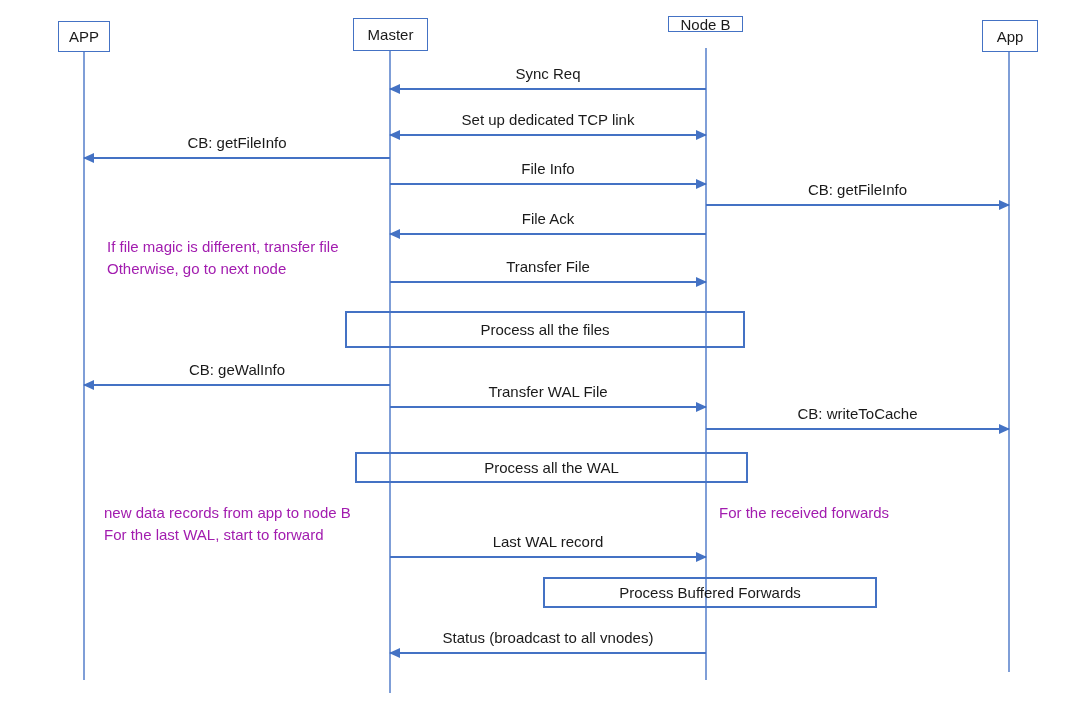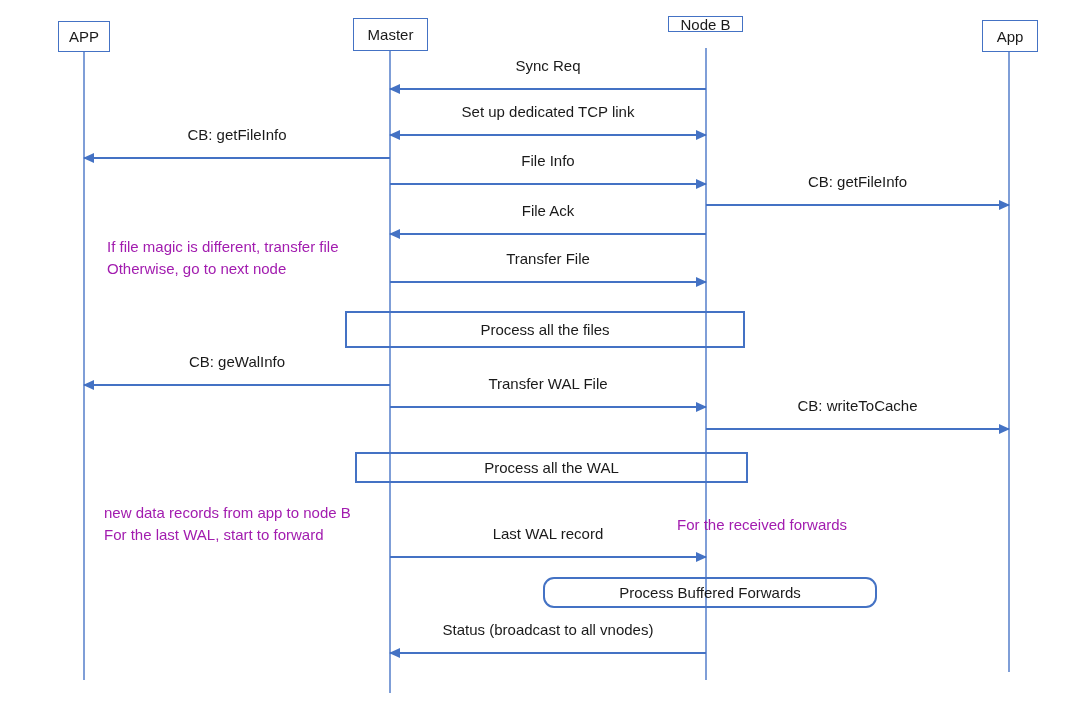--- a/index.html
+++ b/index.html
@@ -10,21 +10,21 @@
   .actor{position:absolute;box-sizing:border-box;border:1.6px solid var(--accent,#4472C4);
          background:#ffffff;display:flex;align-items:center;justify-content:center;
          font-size:15px;color:#1a1a1a;z-index:3;}
 
   
   .lifeline{position:absolute;width:1.5px;background:var(--lifeline,#7F9ED7);z-index:1;}
 
   
   .msg{position:absolute;height:0;z-index:2;}
   .msg .line{position:absolute;left:0;right:0;top:0;height:1.5px;background:var(--accent,#4472C4);display:block;}
-  .msg .lbl{position:absolute;left:0;right:0;bottom:14px;text-align:center;white-space:nowrap;
+  .msg .lbl{position:absolute;left:0;right:0;bottom:6px;text-align:center;white-space:nowrap;
             font-size:15px;color:#1a1a1a;}
   .head{position:absolute;top:-4px;width:0;height:0;display:block;
         border-top:5px solid transparent;border-bottom:5px solid transparent;}
   .head.hl{left:-1px;border-right:11px solid var(--accent,#4472C4);}
   .head.hr{right:-1px;border-left:11px solid var(--accent,#4472C4);}
 
   
   .procbox{position:absolute;box-sizing:border-box;border:2.2px solid var(--accent,#4472C4);
            background:transparent;text-align:center;font-size:15px;color:#1a1a1a;z-index:2;
            display:flex;align-items:center;justify-content:center;}
@@ -128,29 +128,29 @@
     <i class="line"></i>
     <i class="head hl"></i>
   </div>
 
   <div class="procbox" style="left:345px;top:311px;width:400px;height:37px;">
     <span>Process all the files</span>
   </div>
   <div class="procbox" style="left:355px;top:452px;width:393px;height:31px;">
     <span>Process all the WAL</span>
   </div>
-  <div class="procbox" style="left:543px;top:577px;width:334px;height:31px;border-radius:11px;">
+  <div class="procbox" style="left:543px;top:577px;width:334px;height:31px;">
     <span>Process Buffered Forwards</span>
   </div>
 
   <div class="note" style="left:107px;top:236px;">
     <span>If file magic is different, transfer file</span>
     <span>Otherwise, go to next node</span>
   </div>
   <div class="note" style="left:104px;top:502px;">
     <span>new data records from app to node B</span>
     <span>For the last WAL, start to forward</span>
   </div>
-  <div class="note" style="left:677px;top:502px;margin-top:12px;">
+  <div class="note" style="left:719px;top:502px;">
     <span>For the received forwards</span>
   </div>
 
 </div>
 
 </body></html>

